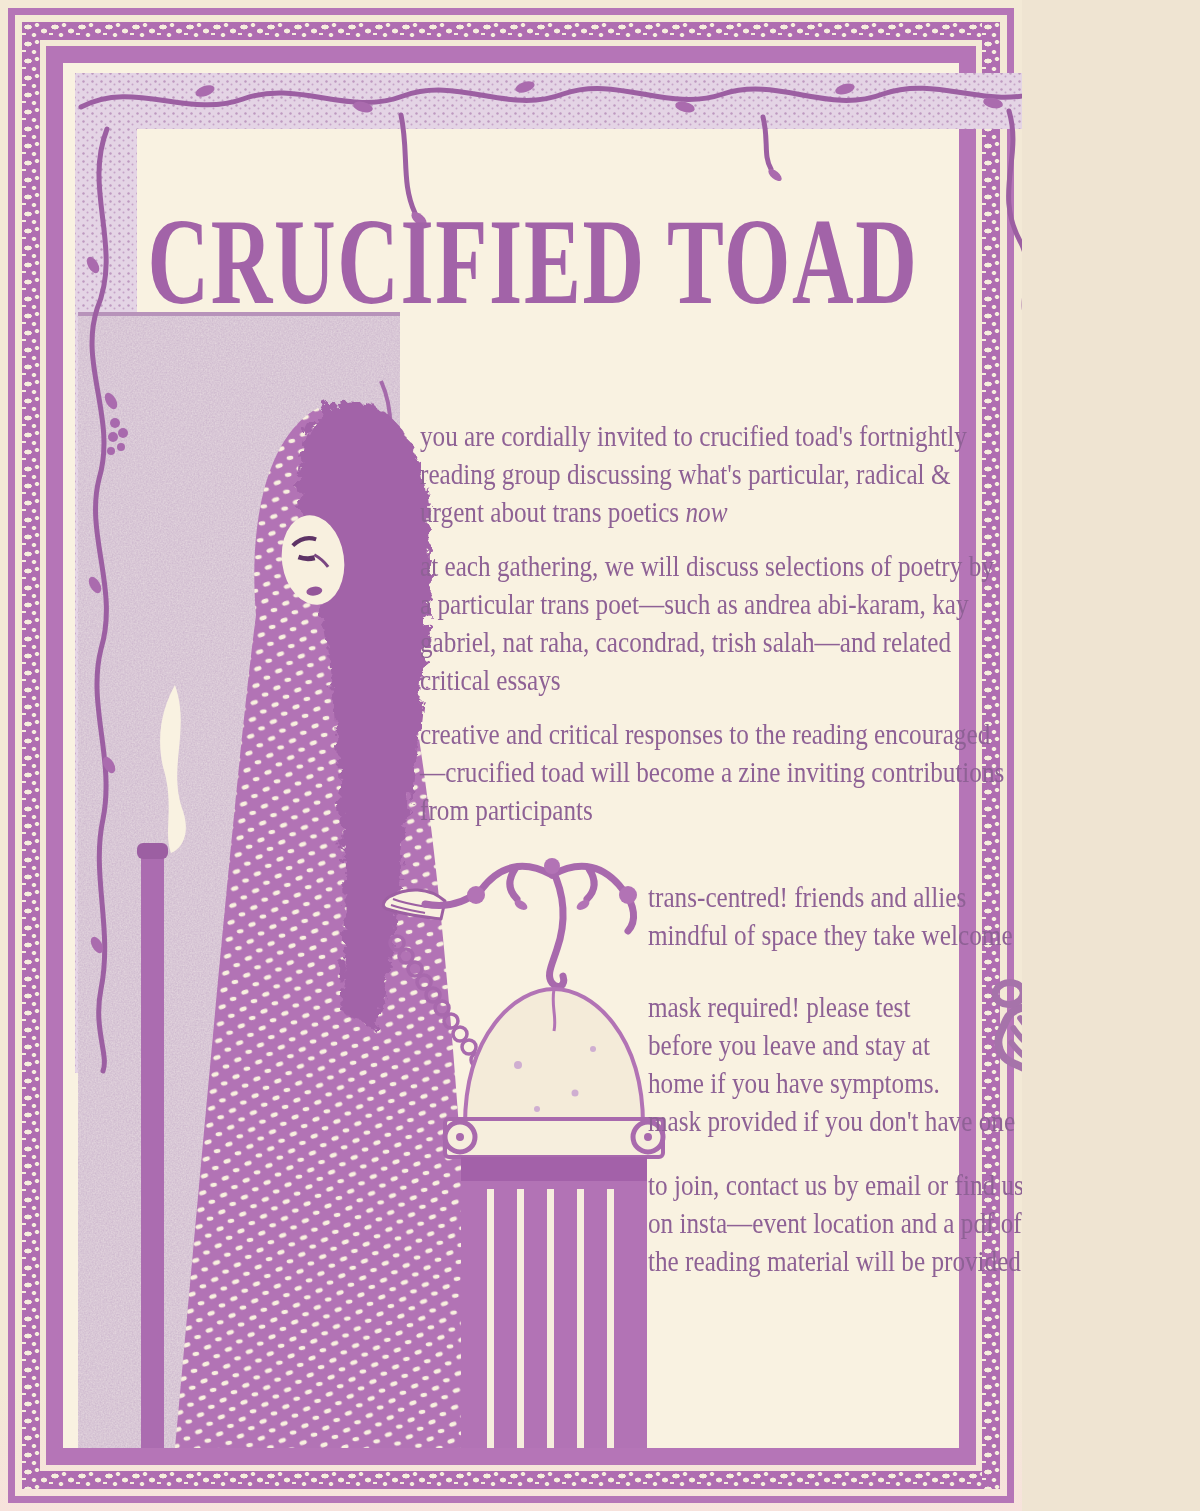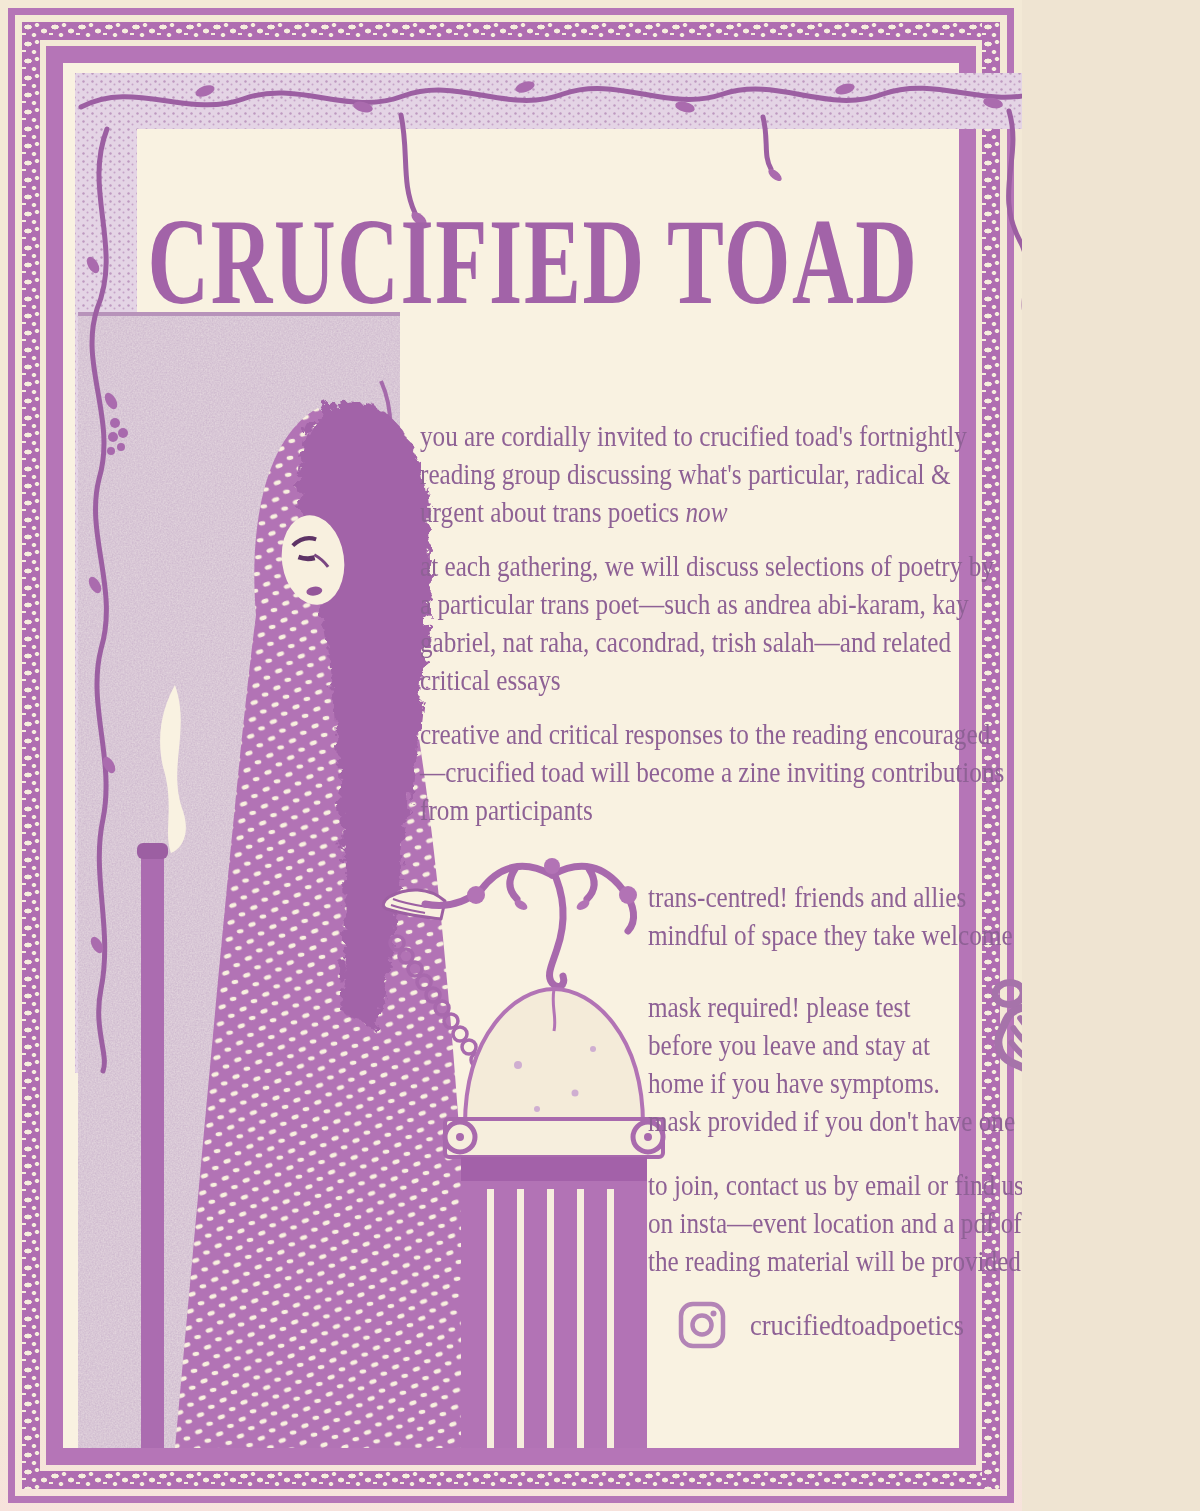--- a/index.html
+++ b/index.html
@@ -278,26 +278,16 @@
         <ellipse cx="128" cy="100" rx="12" ry="9" stroke-width="7" transform="rotate(-30 128 100)"></ellipse>
       </g>
     </svg>
 
     <div class="textcol block-join">
       <span class="ln">to join, contact us by email or find us</span>
       <span class="ln">on insta—event location and a pdf of</span>
       <span class="ln">the reading material will be provided</span>
     </div>
 
-    <div class="contact-row row-insta">
-      <svg width="48" height="48" viewBox="0 0 48 48">
-        <g stroke="#b384b6" fill="none">
-          <rect x="3" y="3" width="42" height="42" rx="12" stroke-width="4.5"></rect>
-          <circle cx="24" cy="24" r="9.5" stroke-width="4.5"></circle>
-          <circle cx="35.5" cy="12.5" r="3" fill="#b384b6" stroke="none"></circle>
-        </g>
-      </svg>
-      <span class="handle">crucifiedtoadpoetics</span>
-    </div>
 
 
   </div>
 </div>
 
 </body></html>

